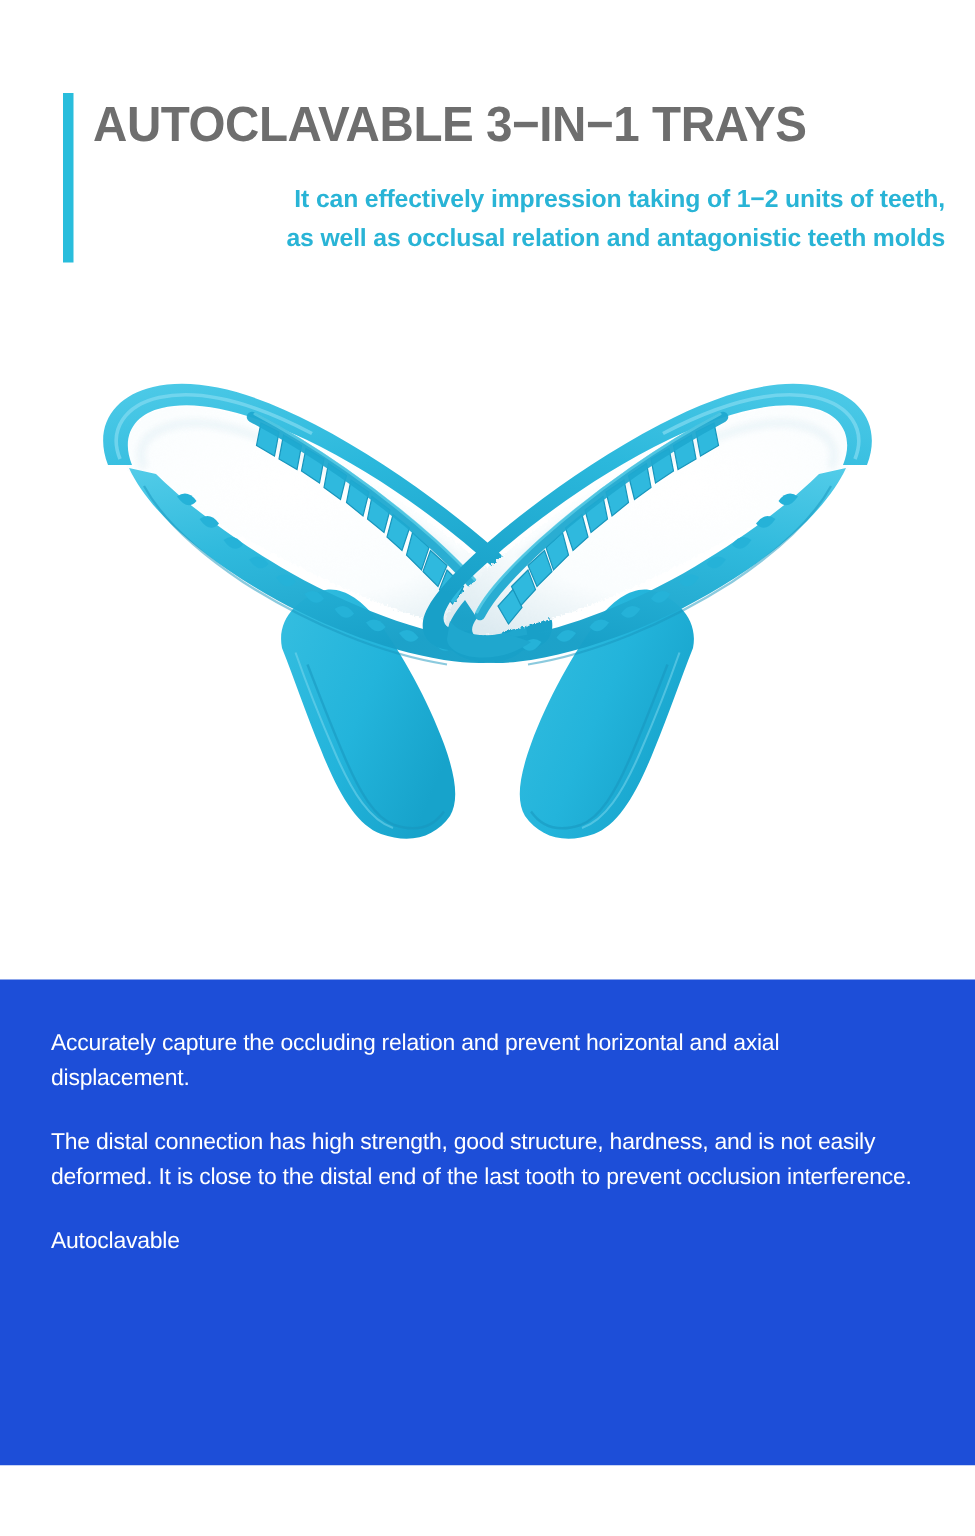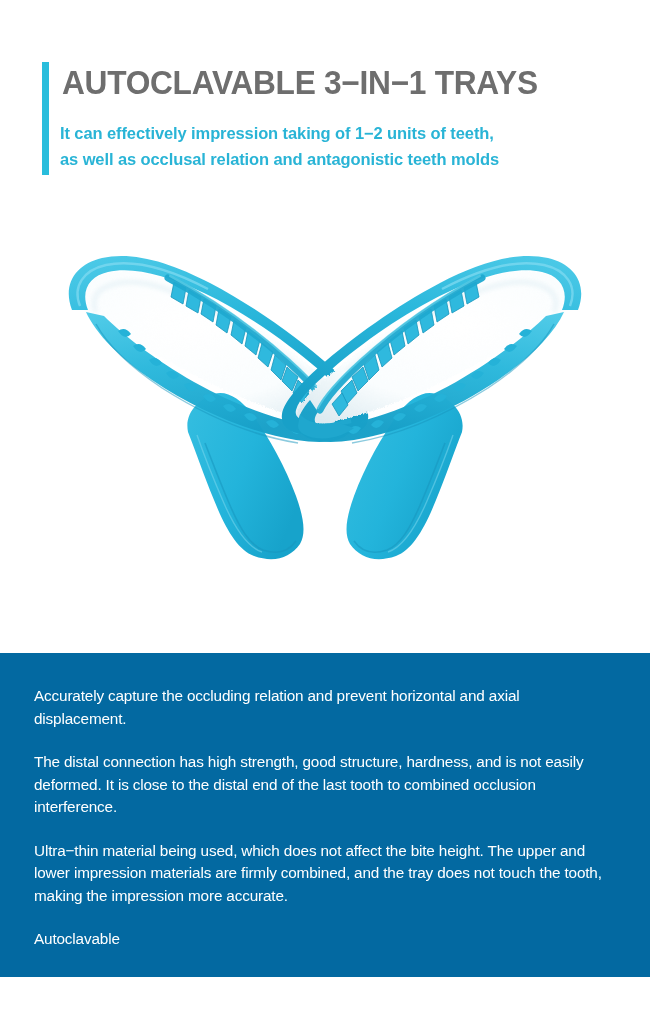--- a/index.html
+++ b/index.html
@@ -56,20 +56,21 @@
   .subtitle {
     position: absolute;
     left: 60px;
     top: 120px;
     width: 570px;
     font-size: 16.5px;
     font-weight: bold;
     color: #29B4D6;
     line-height: 26px;
     letter-spacing: -0.1px;
+    text-align: right;
   }
   .subtitle span { display: block; }
 
   
   .product-stage {
     position: absolute;
     left: 0;
     top: 200px;
     width: 650px;
     height: 453px;
@@ -84,21 +85,21 @@
     display: block;
   }
 
   
   .info-panel {
     position: absolute;
     left: 0;
     top: 653px;
     width: 650px;
     height: 324px;
-    background: #0369a1;
+    background: #1d4ed8;
   }
   .info-inner {
     position: absolute;
     left: 34px;
     top: 32px;
     width: 582px;
   }
   .info-para {
     color: #ffffff;
     font-size: 15.3px;
@@ -293,21 +294,20 @@
 
         <path d="M296,228 C304,234 318,240 334,238 C344,237 352,232 352,226
                  L350,214 C344,222 330,226 314,222 Z" fill="#1FA7CE"></path>
       </g>
     </svg>
   </div>
 
   <div class="info-panel">
     <div class="info-inner">
       <p class="info-para">Accurately capture the occluding relation and prevent horizontal and axial displacement.</p>
-      <p class="info-para">The distal connection has high strength, good structure, hardness, and is not easily deformed. It is close to the distal end of the last tooth to combined occlusion interference.</p>
-      <p class="info-para">Ultra−thin material being used, which does not affect the bite height. The upper and lower impression materials are firmly combined, and the tray does not touch the tooth, making the impression more accurate.</p>
+      <p class="info-para">The distal connection has high strength, good structure, hardness, and is not easily deformed. It is close to the distal end of the last tooth to prevent occlusion interference.</p>
       <p class="info-para">Autoclavable</p>
     </div>
   </div>
 
   <div class="footer-white"></div>
 
 </div>
 
 </body></html>

